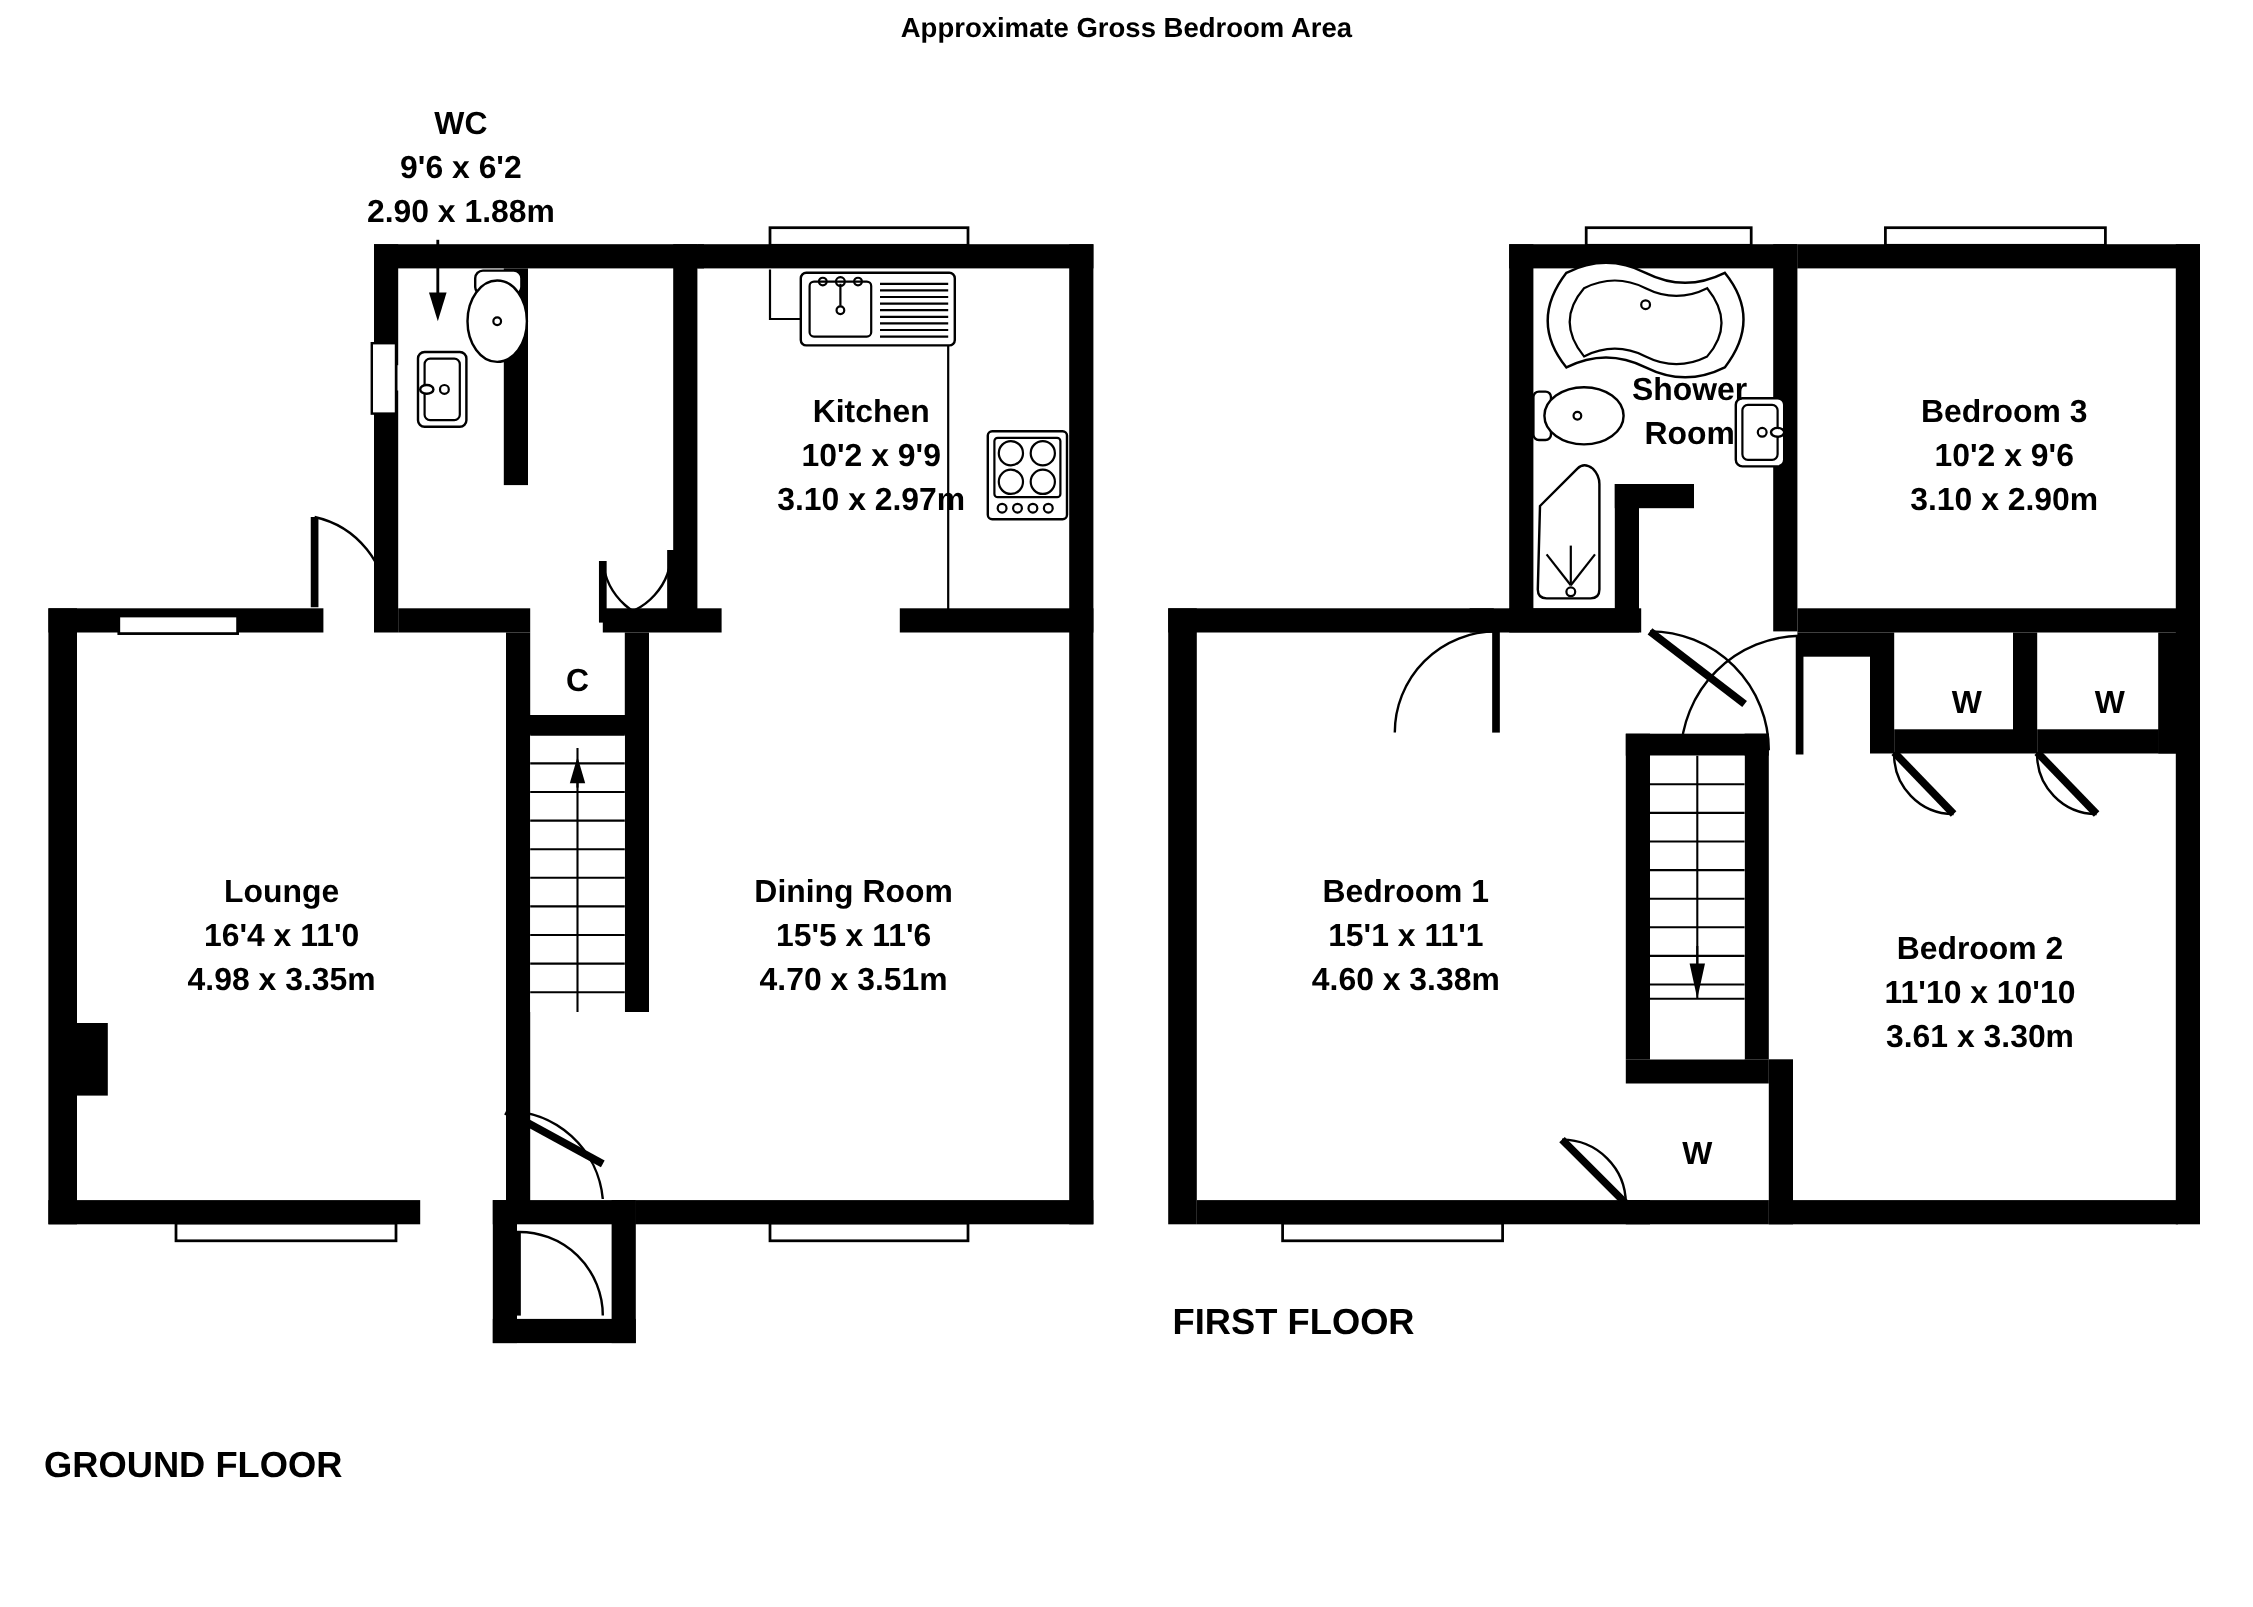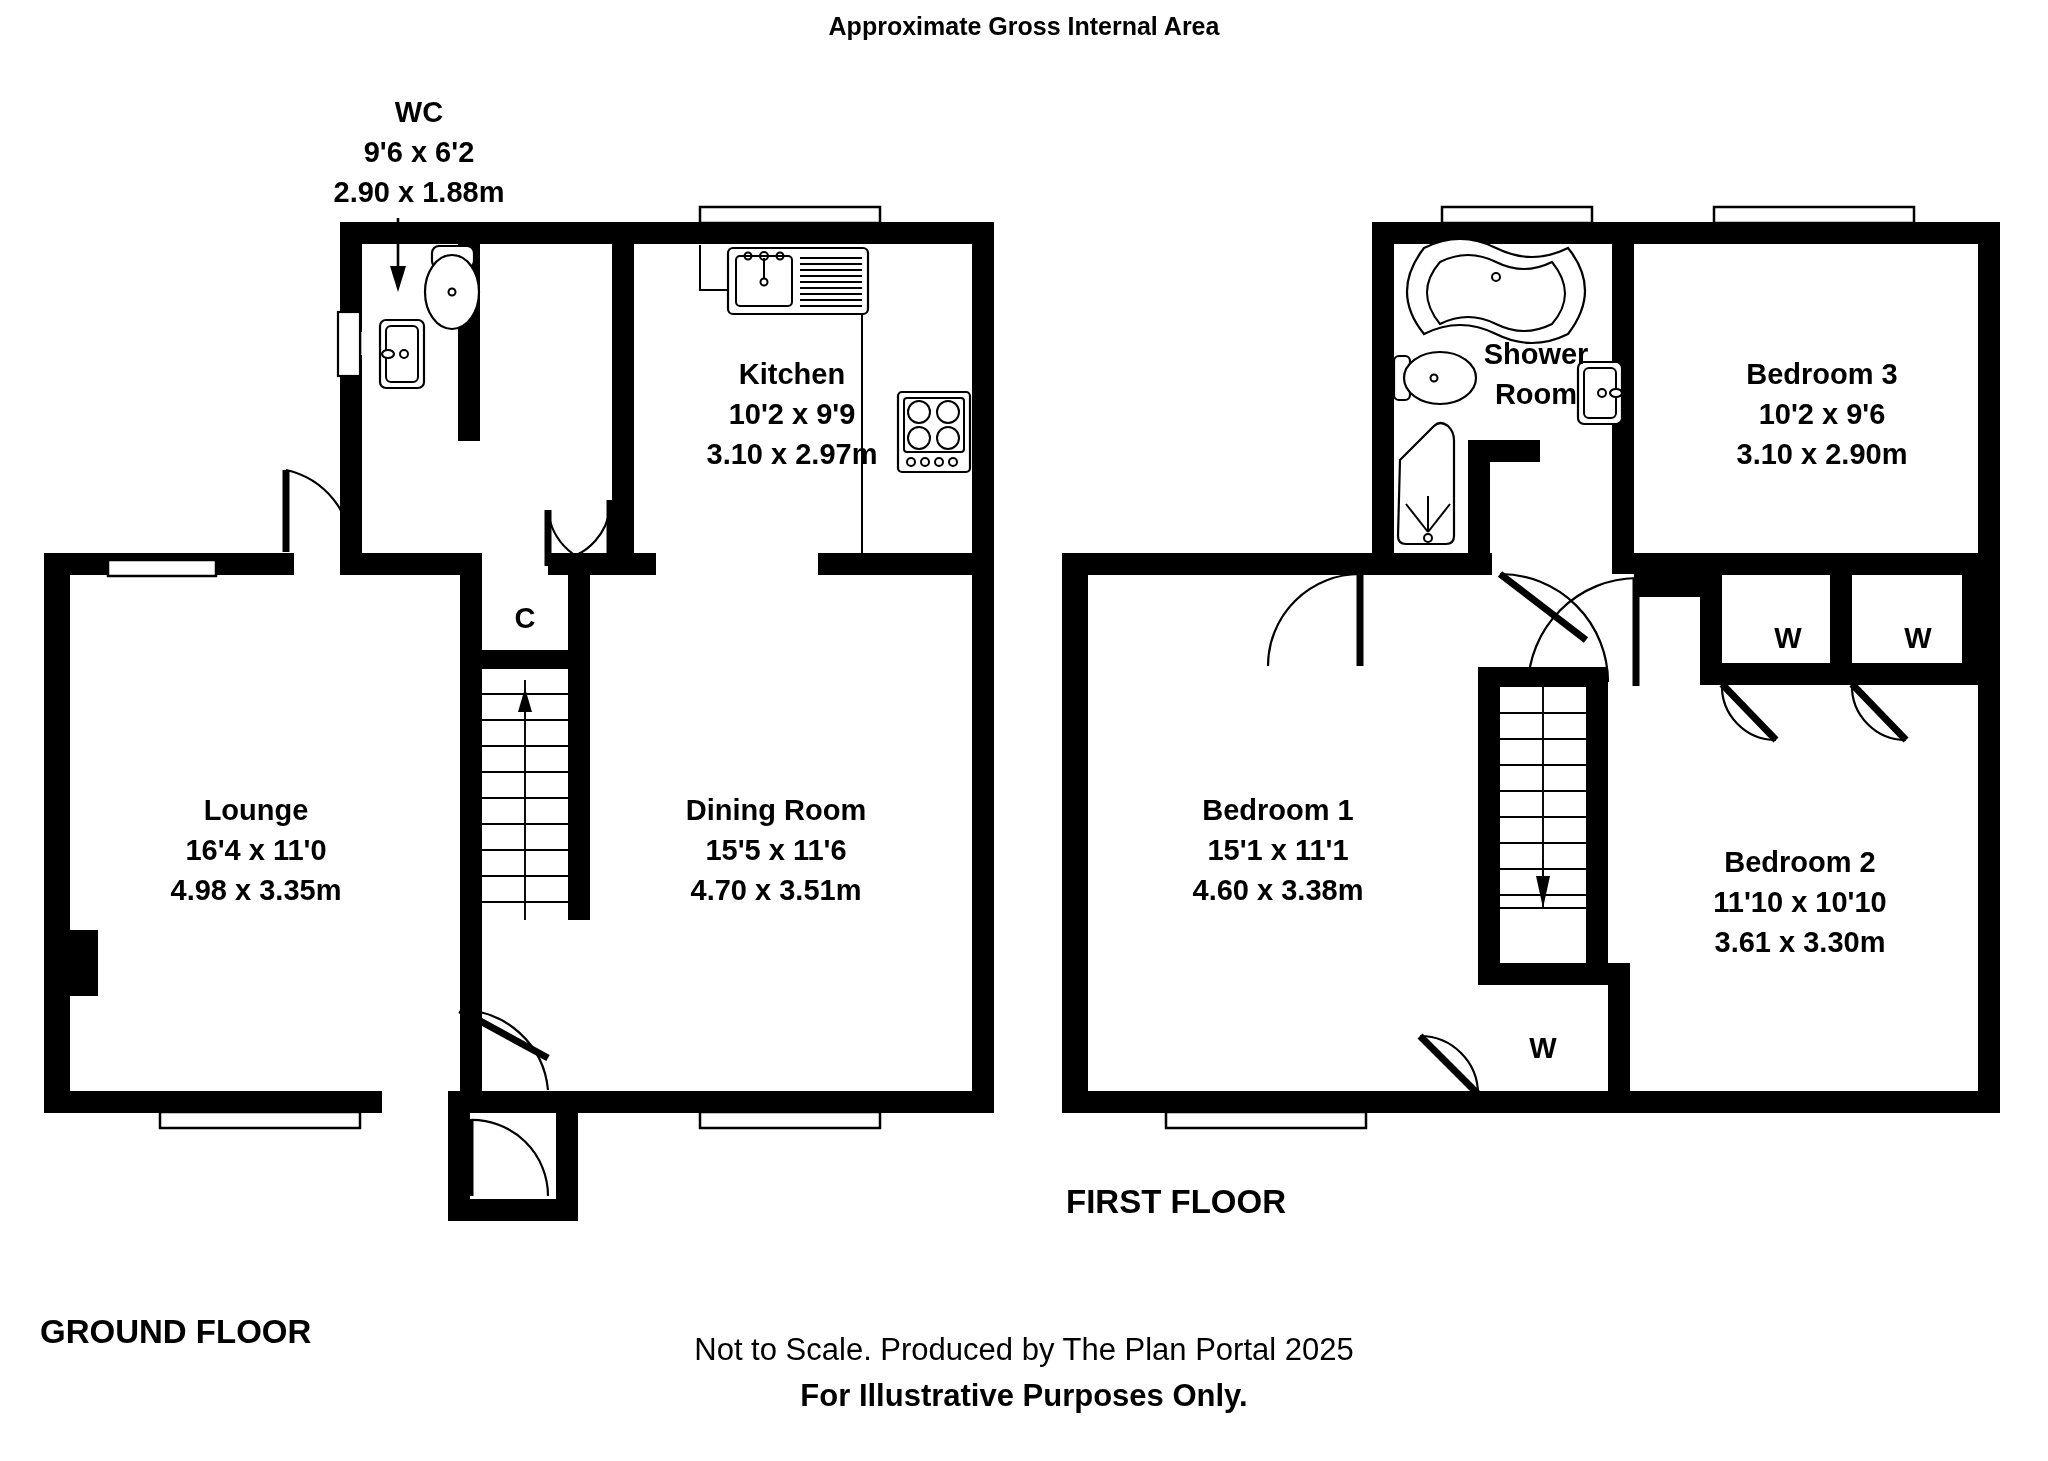--- a/index.html
+++ b/index.html
@@ -133,21 +133,21 @@
     stroke-width: 2.6;
     fill: none;
   }
 </style>
 </head>
 <body>
 
 <div id="plan-root">
 
   <div class="header">
-    <div class="subtitle">Approximate Gross Internal Area</div>
+    <div class="subtitle">Approximate Gross Bedroom Area</div>
   </div>
 
   <svg class="floorplan-svg" width="2048" height="1461" viewBox="0 0 2048 1461">
 
     <g>
 
       <g class="wall">
 
         <rect x="340" y="222" width="300" height="22"></rect>
 
@@ -479,18 +479,14 @@
 
       <text class="tag-letter" x="1788" y="648">W</text>
       <text class="tag-letter" x="1918" y="648">W</text>
       <text class="tag-letter" x="1543" y="1058">W</text>
     </g>
   </svg>
 
   <div class="floor-caption" id="caption-ground">GROUND FLOOR</div>
   <div class="floor-caption" id="caption-first">FIRST FLOOR</div>
 
-  <div class="footer">
-    <div class="footer-line1">Not to Scale. Produced by The Plan Portal 2025</div>
-    <div class="footer-line2">For Illustrative Purposes Only.</div>
-  </div>
 
 </div>
 
 </body></html>

